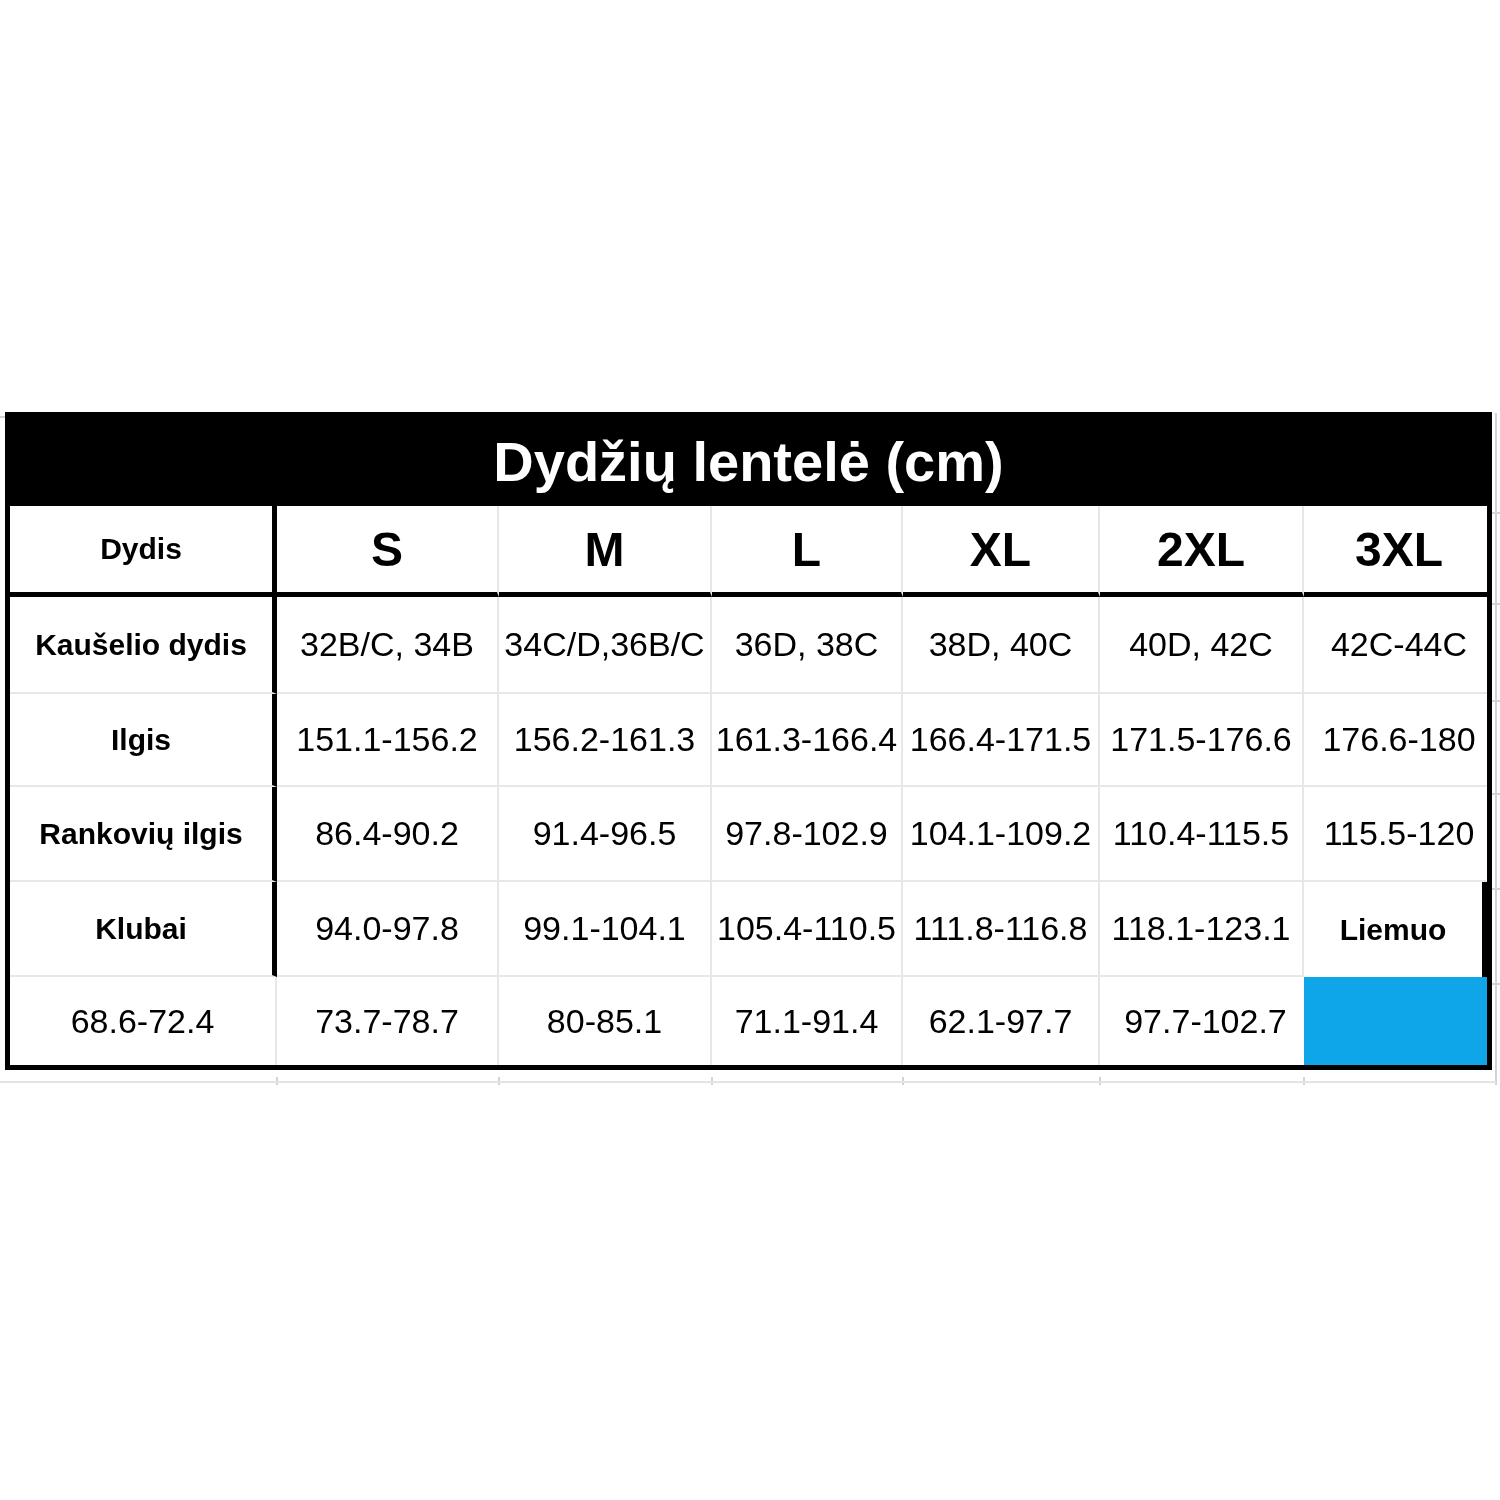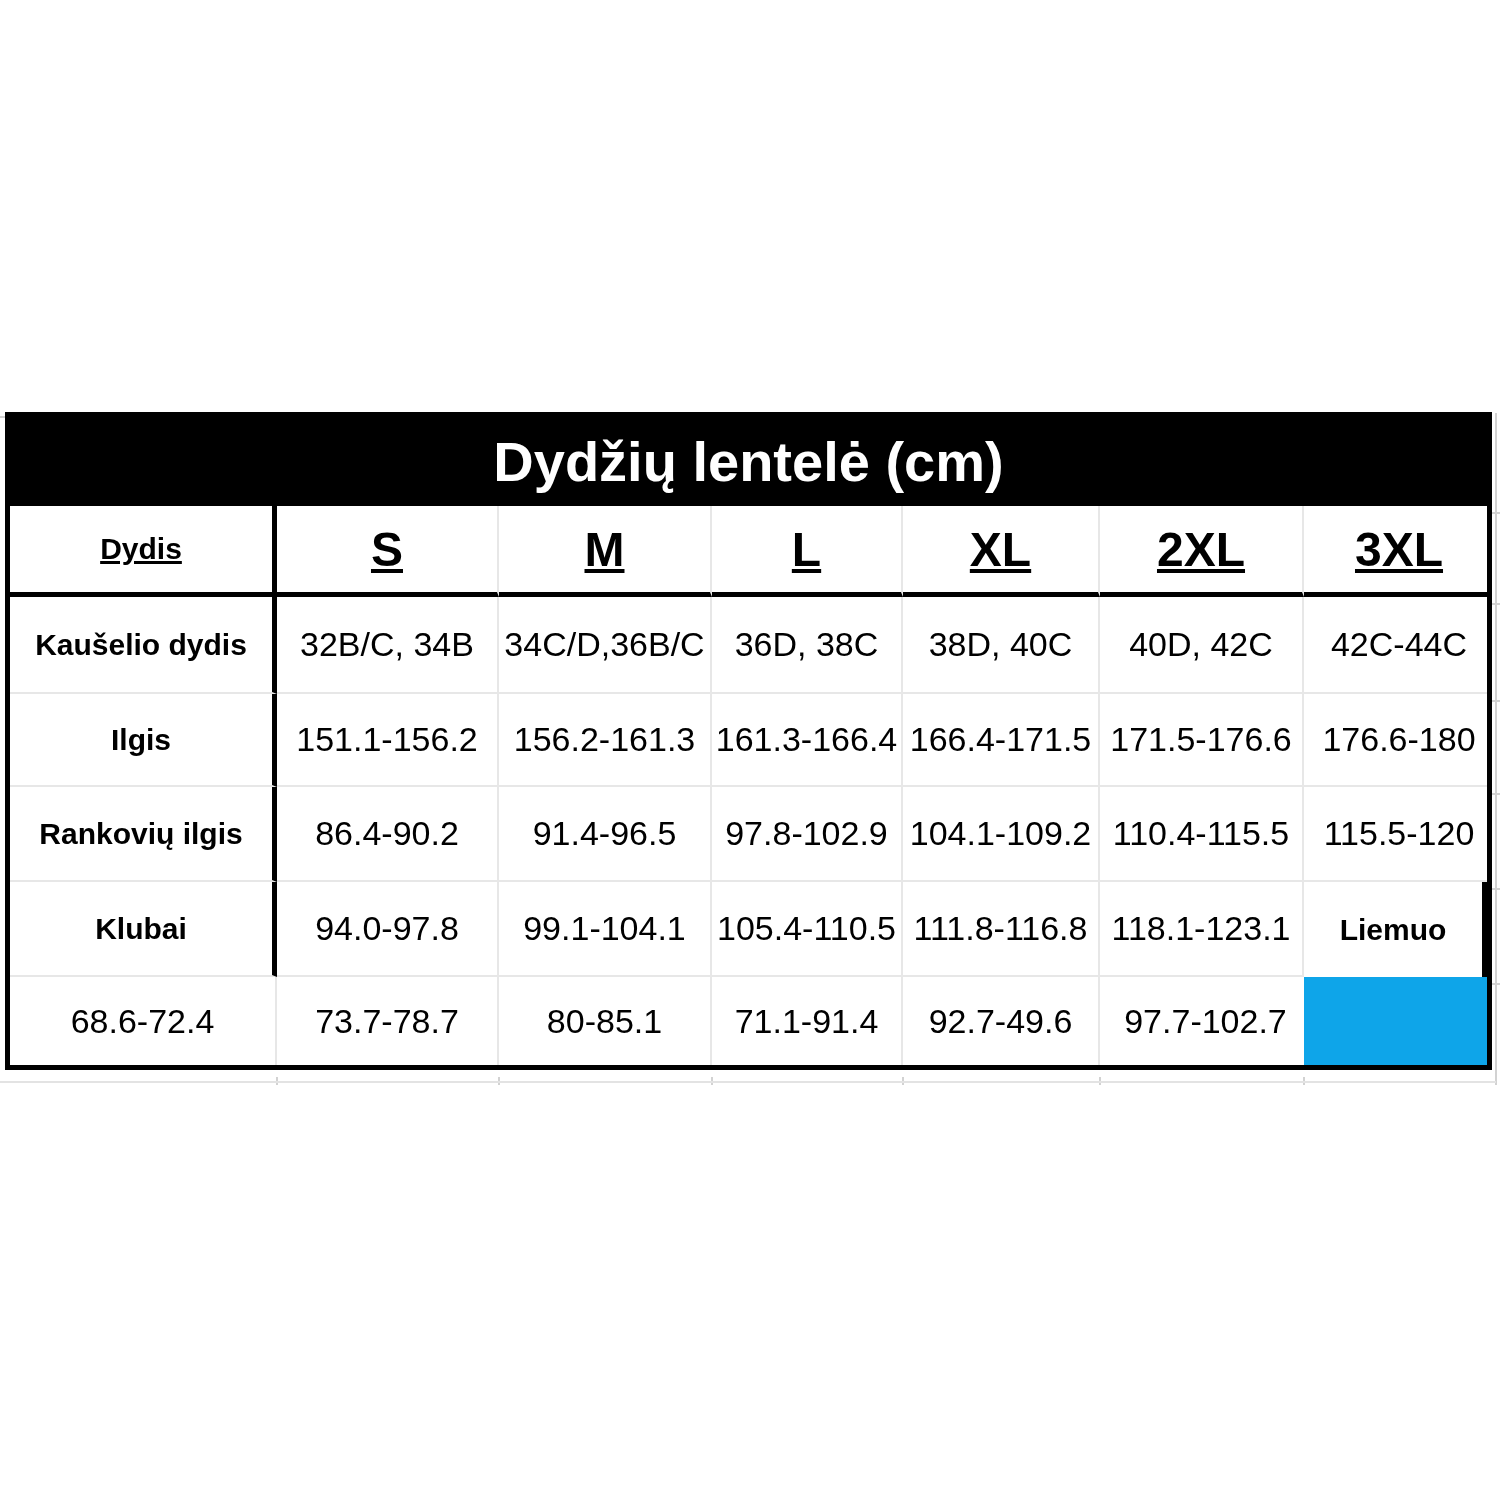--- a/index.html
+++ b/index.html
@@ -49,21 +49,21 @@
     justify-content: center;
     background: #ffffff;
     color: #000000;
     box-sizing: border-box;
     border-right: 2px solid #e7e7e7;
     border-bottom: 2px solid #e7e7e7;
     white-space: nowrap;
     overflow: hidden;
   }
   .cell.thick-right { border-right: 5px solid #000000; }
-  .cell.thick-bottom { border-bottom: 5px solid #000000; text-decoration: underline; }
+  .cell.thick-bottom { border-bottom: 5px solid #000000; }
   .cell.last-col { border-right: none; padding-left: 7px; }
   .cell.last-row { border-bottom: none; }
   .hcell { font-weight: bold; font-size: 48px; }
   .lcell { font-weight: bold; font-size: 30px; }
   .dcell { font-weight: normal; font-size: 34px; }
 </style>
 </head>
 <body>
 
 <div class="canvas">
@@ -126,16 +126,16 @@
       <div class="cell dcell">94.0-97.8</div>
       <div class="cell dcell">99.1-104.1</div>
       <div class="cell dcell">105.4-110.5</div>
       <div class="cell dcell">111.8-116.8</div>
       <div class="cell dcell">118.1-123.1</div>
       <div class="cell lcell thick-right last-row">Liemuo</div>
       <div class="cell dcell last-row">68.6-72.4</div>
       <div class="cell dcell last-row">73.7-78.7</div>
       <div class="cell dcell last-row">80-85.1</div>
       <div class="cell dcell last-row">71.1-91.4</div>
-      <div class="cell dcell last-row">92.7-49.6</div>
+      <div class="cell dcell last-row">62.1-97.7</div>
       <div class="cell dcell last-col last-row">97.7-102.7</div>
     </div>
 </div>
 
 </body></html>

